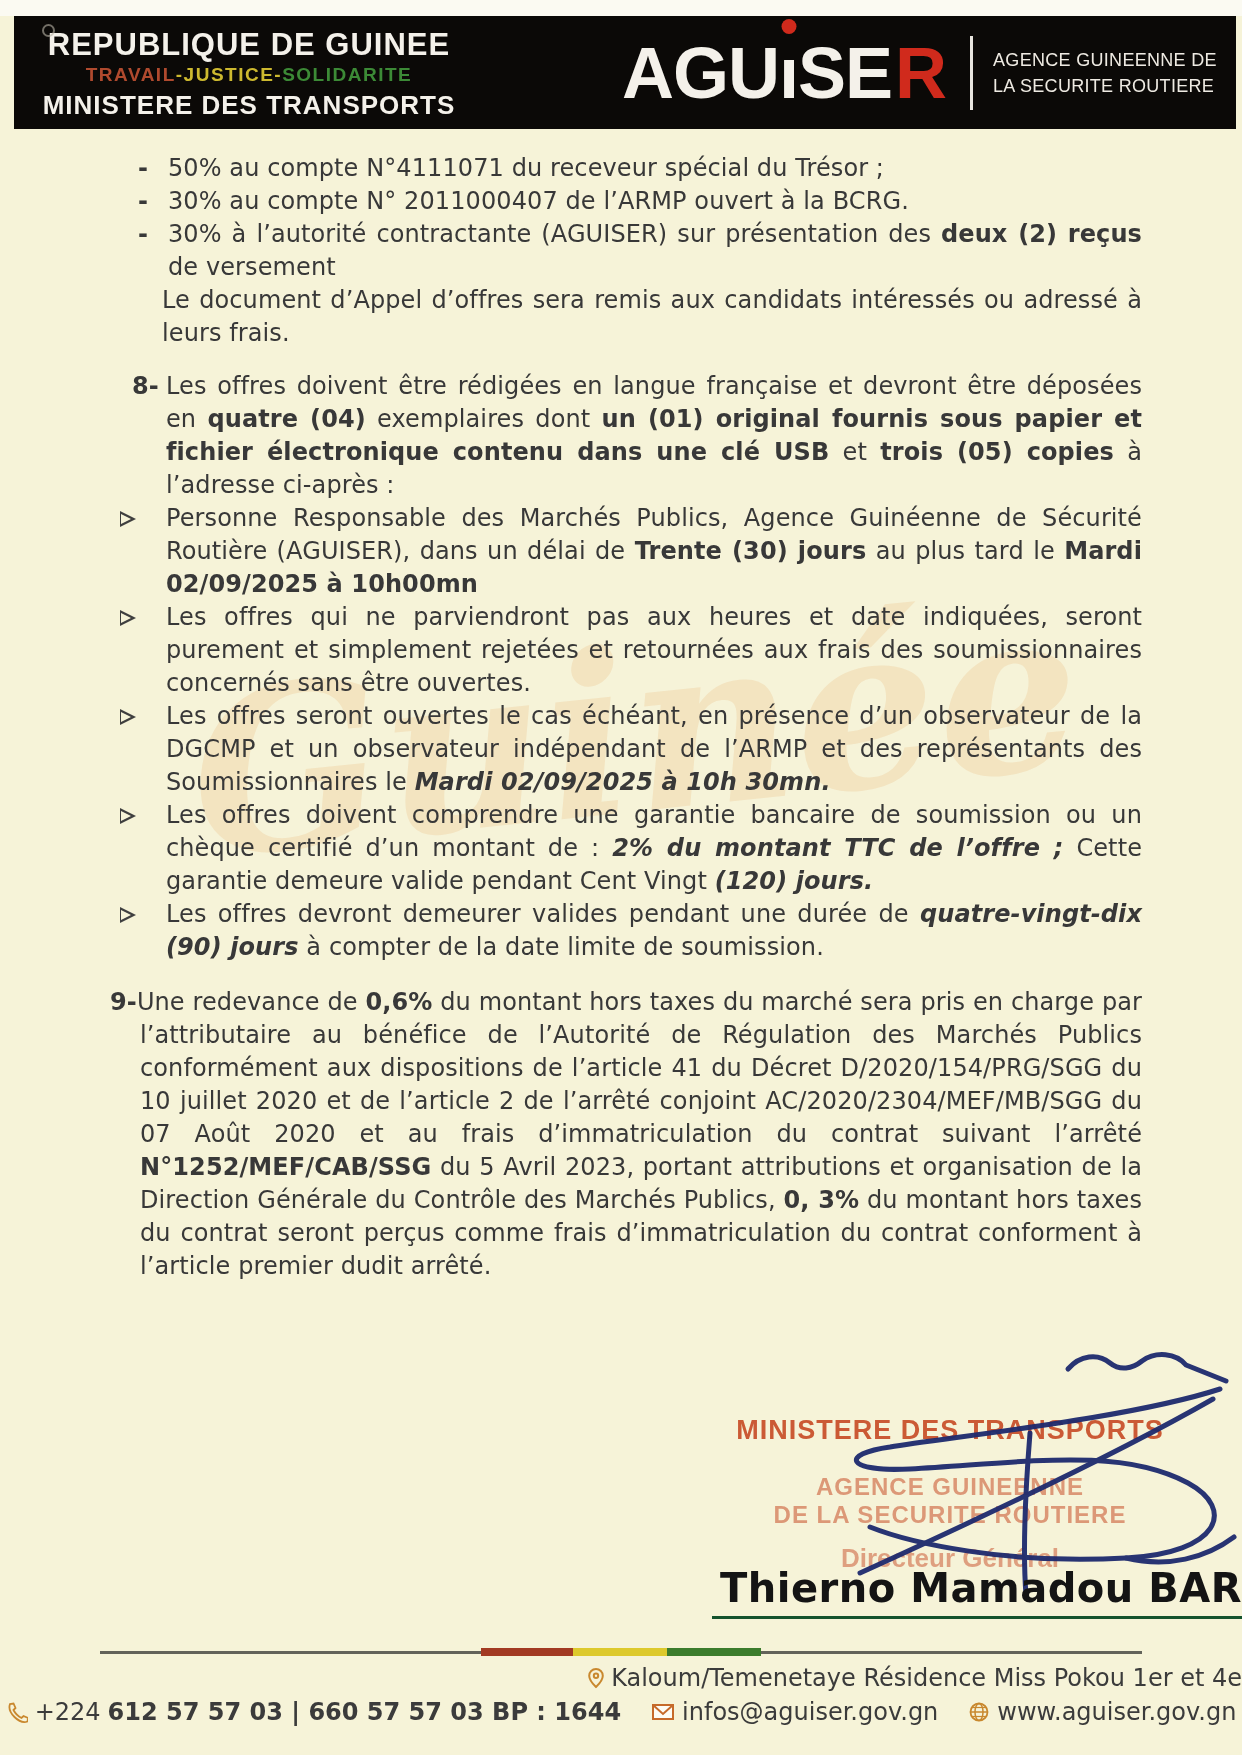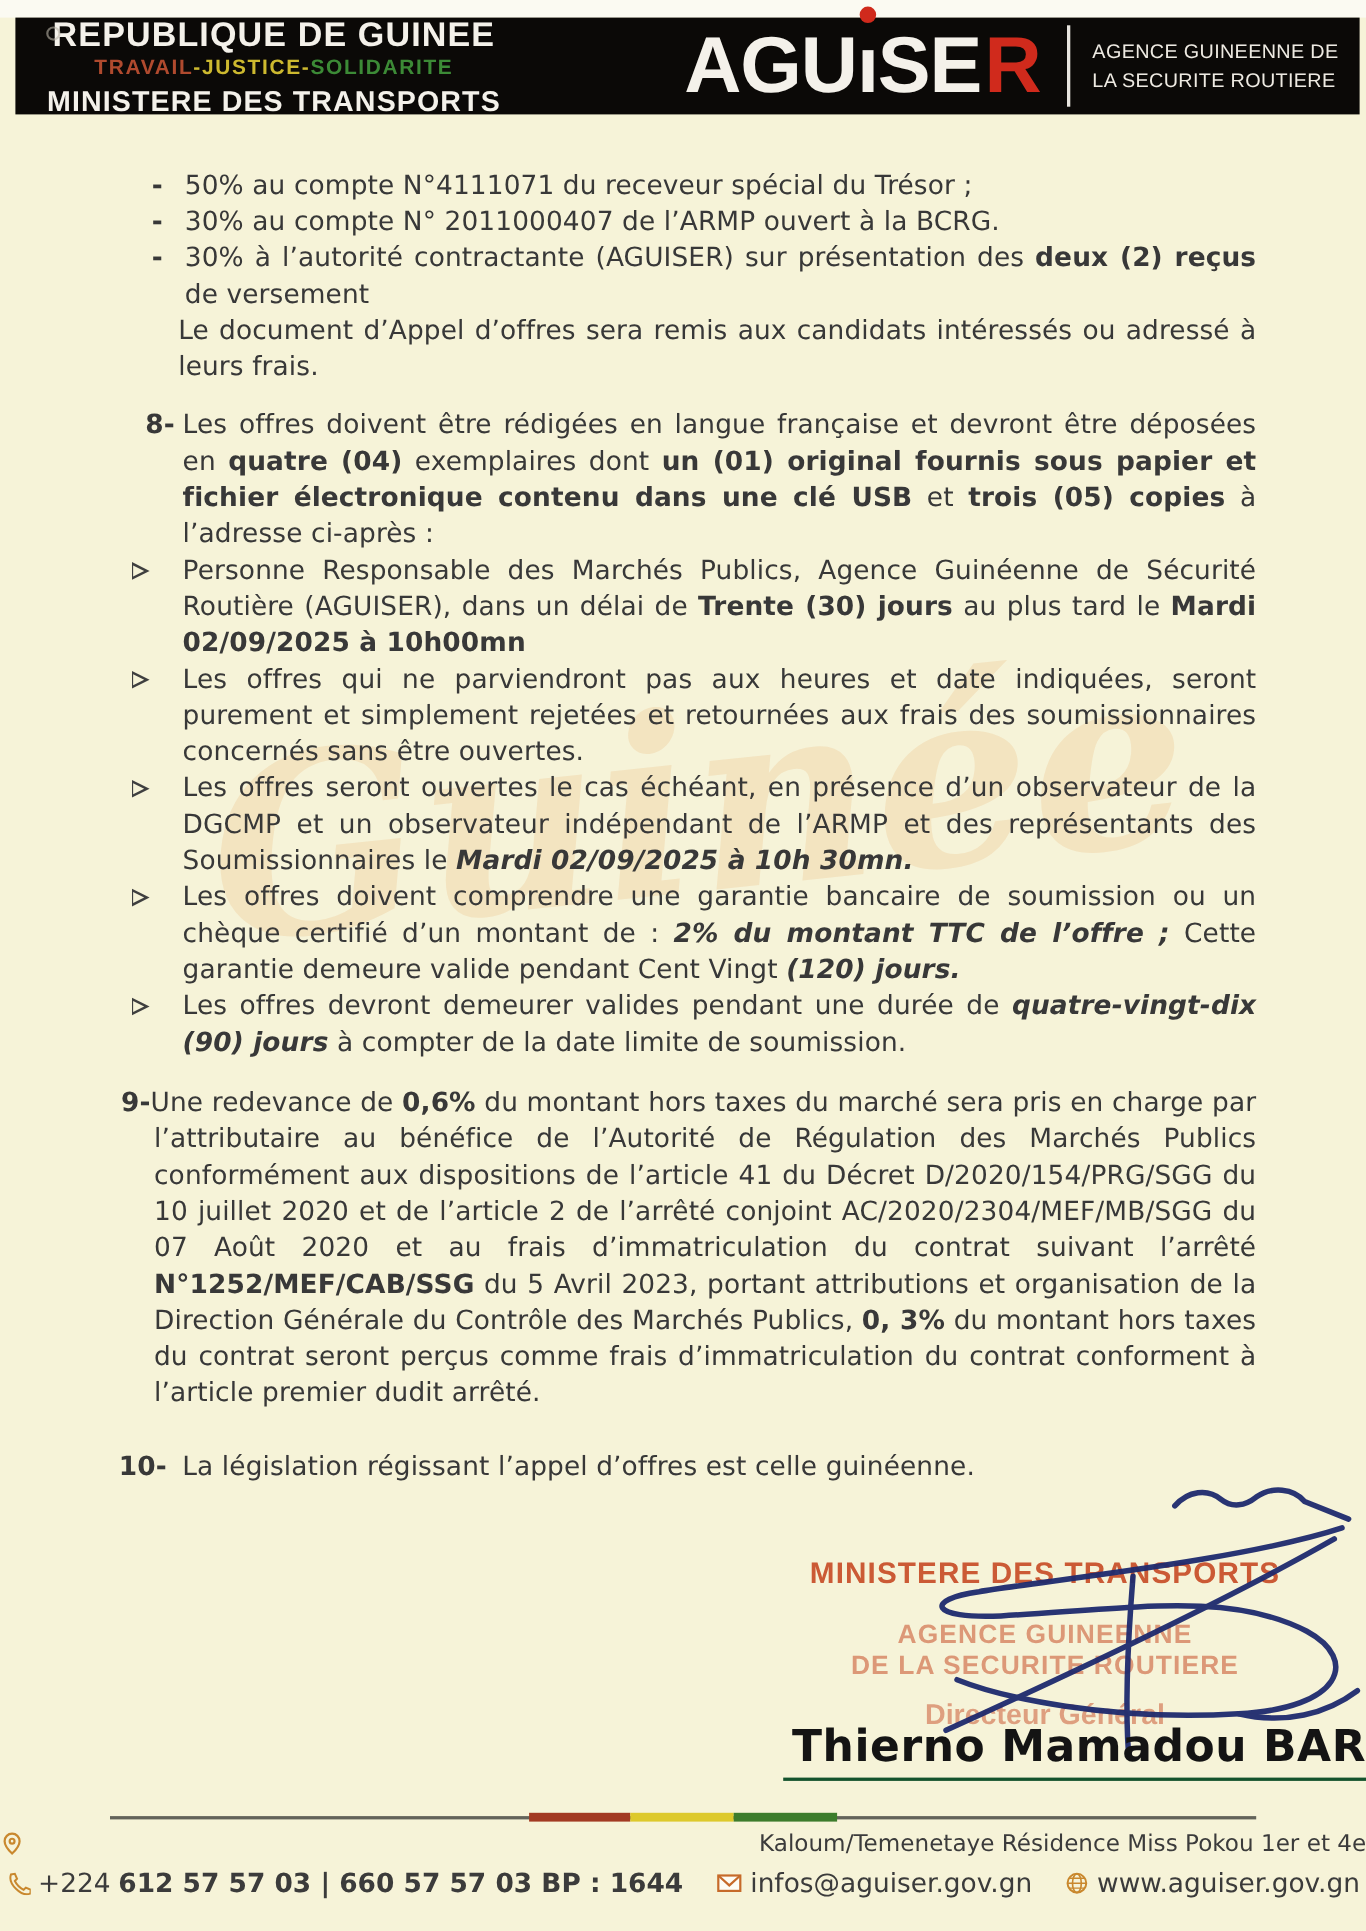--- a/index.html
+++ b/index.html
@@ -6,21 +6,21 @@
   body{
     width:1242px;height:1755px;position:relative;overflow:hidden;
     background:#f6f3d8;
     font-family:"DejaVu Sans", sans-serif;
     color:#3b3b3b;
   }
   .top-strip{position:absolute;top:0;left:0;right:0;height:16px;background:#fbfaf2;}
 
   
   .band{
-    position:absolute;top:16px;left:14px;width:1222px;height:88px;
+    position:absolute;top:16px;left:14px;width:1222px;height:113px;
     background:#0b0907;display:flex;align-items:center;color:#f2efe8;
     font-family:"Liberation Sans", sans-serif;
   }
   .band-dot{position:absolute;top:8px;left:28px;width:9px;height:9px;border:2px solid #b9b4a6;border-radius:50%;opacity:.6;}
   .band-left{width:470px;text-align:center;padding-top:2px;}
   .rep{font-size:31px;font-weight:bold;letter-spacing:1px;color:#f4f1ea;}
   .motto{font-size:19px;font-weight:bold;letter-spacing:1.5px;margin-top:1px;}
   .motto .w1{color:#b04a2e}
   .motto .sep{color:#cdb92f}
   .motto .w2{color:#cdb92f}
@@ -79,21 +79,21 @@
   }
 
   
   .footer-line{position:absolute;top:1648px;left:100px;width:1042px;height:8px;z-index:1;}
   .footer-line .gray{position:absolute;top:3px;left:0;width:100%;height:3px;background:#63635a;}
   .footer-line .tri{position:absolute;top:0;left:50%;transform:translateX(-50%);display:flex;height:8px;}
   .seg-r{width:92px;background:#a23a22;}
   .seg-y{width:94px;background:#ddc92c;}
   .seg-g{width:94px;background:#3c7c2c;}
   .addr{position:absolute;top:1664px;left:0;width:1242px;z-index:1;
-    display:flex;justify-content:space-between;align-items:center;gap:4px;font-size:21px;color:#3b3b3b;}
+    display:flex;justify-content:flex-end;align-items:center;gap:4px;font-size:24px;color:#3b3b3b;}
   .contact{position:absolute;top:1698px;left:0;width:1242px;z-index:1;
     display:flex;justify-content:center;align-items:center;gap:7px;font-size:24px;color:#3b3b3b;}
   .contact .bold{font-weight:bold;}
   .gap{width:16px;}
   .icn{display:inline-block;vertical-align:middle;}
 </style>
 </head>
 <body>
 
 <div class="top-strip"></div>
@@ -159,23 +159,20 @@
   </div>
   <div class="arrow-item just">
     <span class="arrow-marker"></span>
     <span><span>Les offres devront demeurer valides pendant une durée de </span><span class="b i">quatre-vingt-dix (90) jours</span><span> à compter de la date limite de soumission.</span></span>
   </div>
 
   <div class="item9 just">
     <span class="num">9-</span><span><span>Une redevance de </span><span class="b">0,6%</span><span> du montant hors taxes du marché sera pris en charge par l’attributaire au bénéfice de l’Autorité de Régulation des Marchés Publics conformément aux dispositions de l’article 41 du Décret D/2020/154/PRG/SGG du 10 juillet 2020 et de l’article 2 de l’arrêté conjoint AC/2020/2304/MEF/MB/SGG du 07 Août 2020 et au frais d’immatriculation du contrat suivant l’arrêté </span><span class="b">N°1252/MEF/CAB/SSG</span><span> du 5 Avril 2023, portant attributions et organisation de la Direction Générale du Contrôle des Marchés Publics, </span><span class="b">0, 3%</span><span> du montant hors taxes du contrat seront perçus comme frais d’immatriculation du contrat conforment à l’article premier dudit arrêté.</span></span>
   </div>
 
-  <div class="item10">
-    <span class="num">10-</span><span>La législation régissant l’appel d’offres est celle guinéenne.</span>
-  </div>
 </div>
 
 <div class="sig">
   <div class="stamp stamp1">MINISTERE DES TRANSPORTS</div>
   <div class="stamp stamp2">AGENCE GUINEENNE</div>
   <div class="stamp stamp3">DE LA SECURITE ROUTIERE</div>
   <div class="stamp stamp4">Directeur Général</div>
   <svg class="sig-svg" width="470" height="270" viewBox="0 0 470 270">
     <g fill="none" stroke="#1e2a6e" stroke-width="5" stroke-linecap="round" opacity="0.95">
       <path d="M300,28 c12,-14 30,-16 42,-6 c10,8 22,6 32,-2 c14,-10 34,-8 44,4 l40,16"></path>

